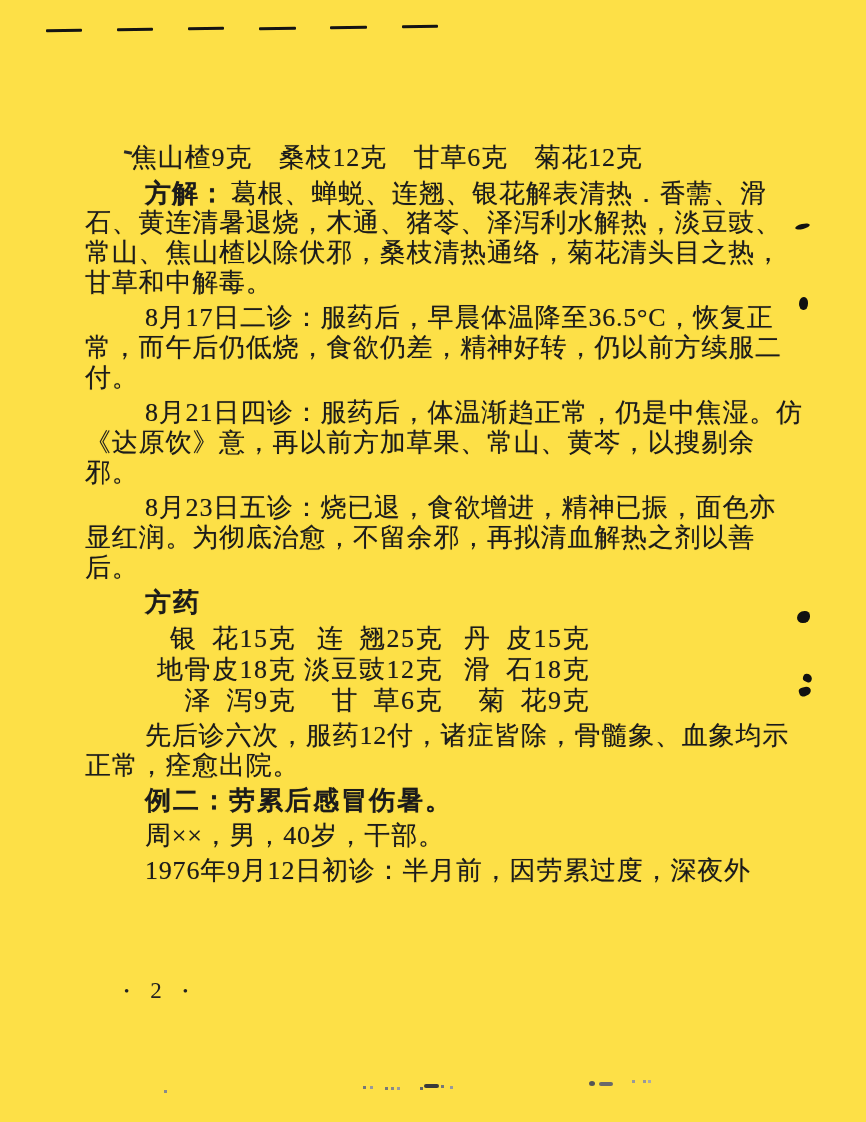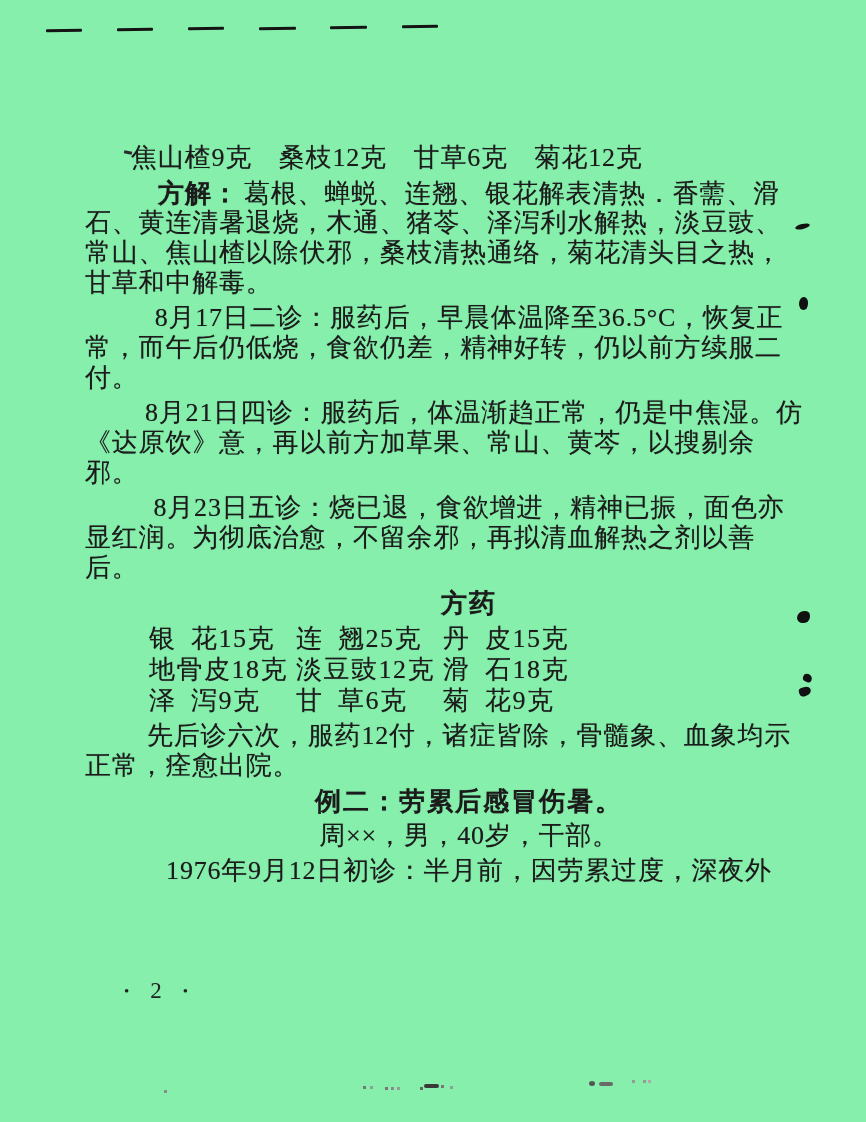--- a/index.html
+++ b/index.html
@@ -1,28 +1,28 @@
 <!DOCTYPE html>
 <html><head>
 <meta charset="utf-8">
 <style>
   html,body{margin:0;padding:0;width:866px;height:1122px;background:#ffffff;overflow:hidden;}
-  .page{position:relative;width:866px;height:1122px;background:#86efac;
+  .page{position:relative;width:866px;height:1122px;background:#fde047;
         font-family:"Liberation Serif","DejaVu Serif",serif;color:#1b1b1b;}
   .textblock{position:absolute;left:85px;top:143px;width:708px;font-size:26px;
         text-shadow:0 0 0.7px rgba(25,25,25,0.5);}
   .para{margin:0 0 5px 0;}
   .line{height:30px;line-height:30px;white-space:nowrap;letter-spacing:0.8px;}
-  .indent{padding-left:60px;text-align:center;}
+  .indent{padding-left:60px;}
   .indent-sm{padding-left:46px;}
   .lead{font-family:"Liberation Sans","DejaVu Sans",sans-serif;font-weight:700;
         letter-spacing:1px;margin-right:5px;}
-  .heading{font-family:Liberation Sans, sans-serif;font-weight:700;
+  .heading{font-family:Liberation Serif, serif;font-weight:700;
         letter-spacing:2px;}
-  .drug-row{display:flex;height:31px;line-height:31px;padding-left:64px;}
+  .drug-row{display:flex;height:31px;line-height:31px;padding-left:64px;text-align:right;}
   .drug-col{width:147px;letter-spacing:1.5px;white-space:nowrap;}
   .footer{position:absolute;left:124px;top:978px;font-size:22px;display:flex;
         align-items:center;gap:21px;color:#222;}
   .footer .dot{font-size:15px;}
   .footer .pn{font-size:23px;}
   .dash{position:absolute;background:#141414;height:3px;border-radius:1px;transform:rotate(-0.6deg);}
   .art{position:absolute;}
 </style>
 </head>
 <body>

